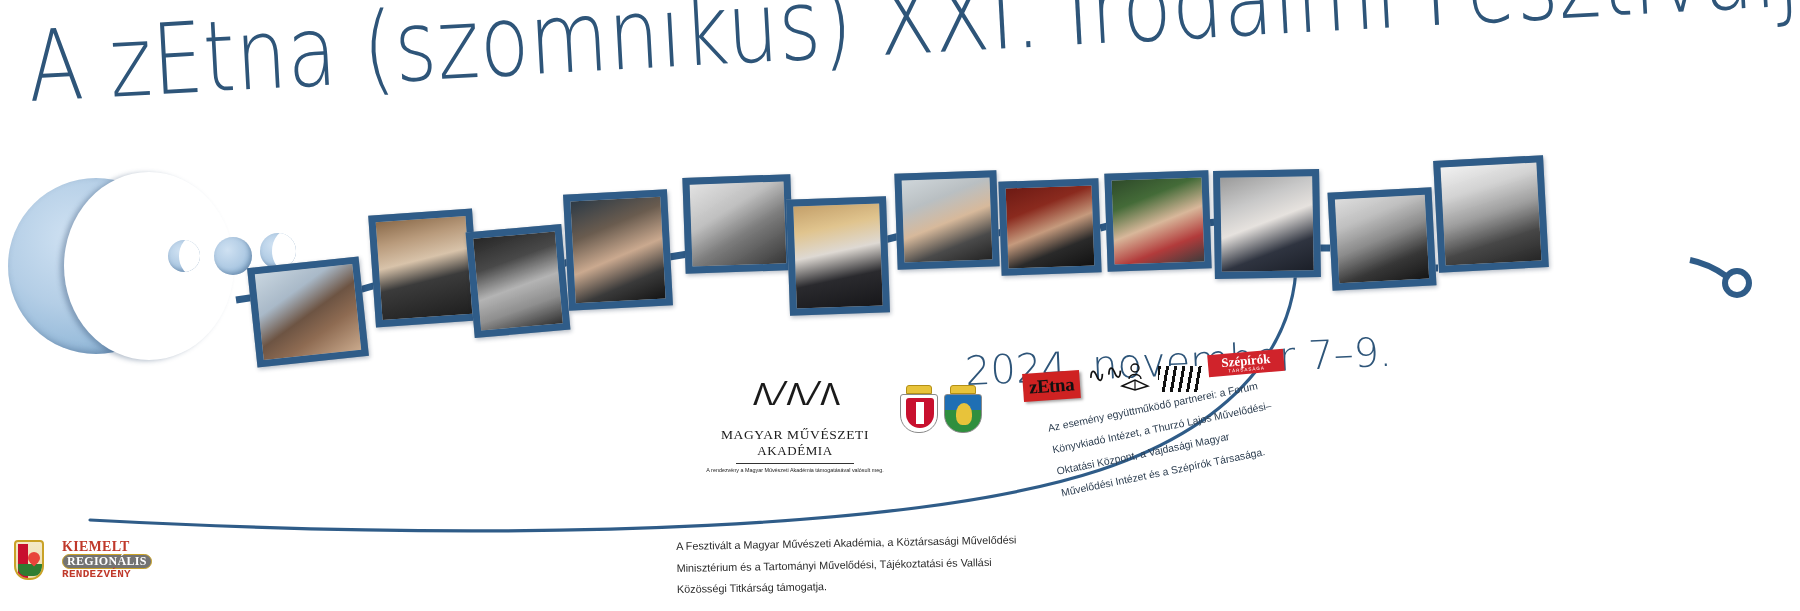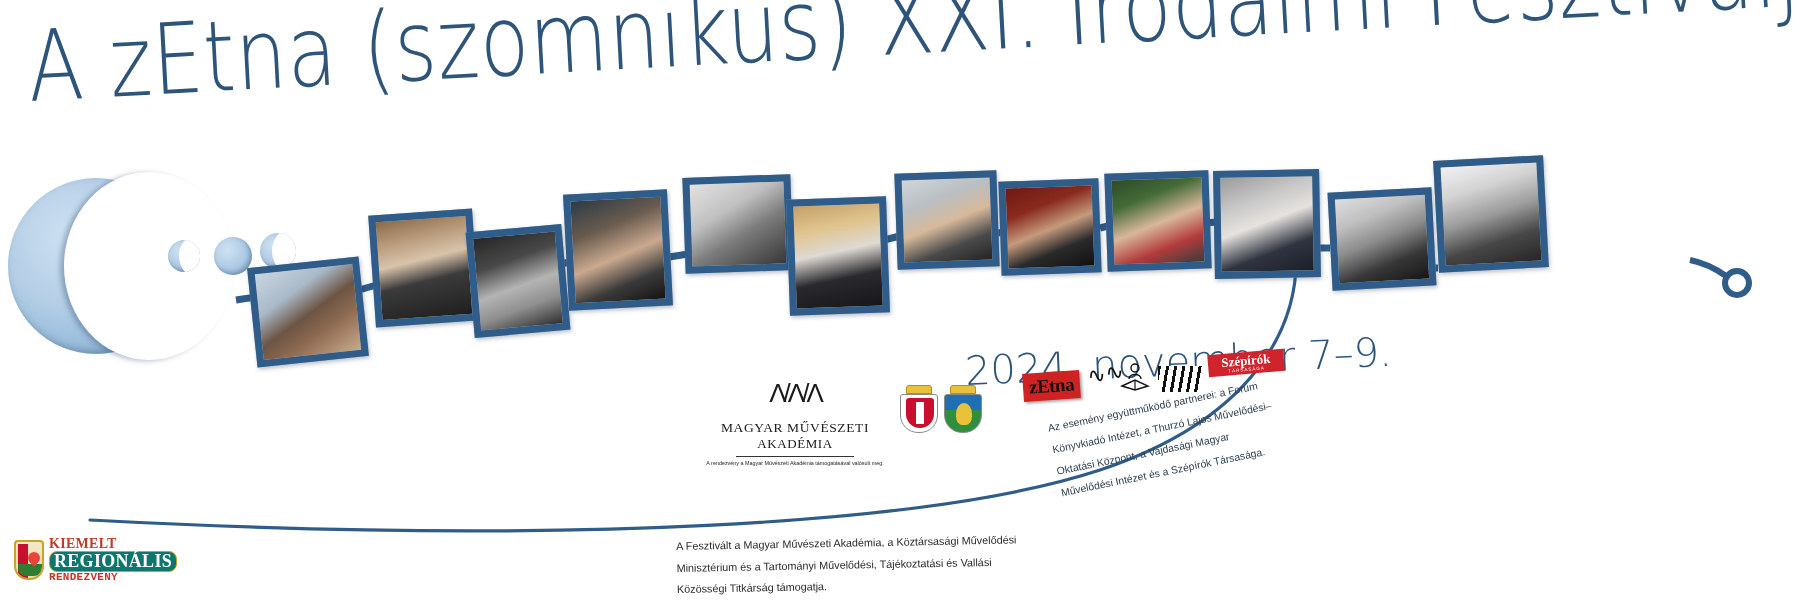--- a/index.html
+++ b/index.html
@@ -133,36 +133,36 @@
     background: linear-gradient(180deg,#f4e9c8 0%, #e9dcae 100%);
     border: 2px solid #c9a227;
     border-radius: 4px 4px 14px 14px;
     position: relative;
     overflow: hidden;
     flex: 0 0 auto;
   }
   #kiemelt-shield .s-red { position:absolute; left:2px; top:2px; width:10px; height:34px; background:#c8102e; }
   #kiemelt-shield .s-green { position:absolute; left:2px; bottom:2px; width:24px; height:12px; background:#2e7d32; border-radius:0 0 8px 8px;}
   #kiemelt-shield .s-flower { position:absolute; left:12px; top:10px; width:12px; height:12px; background:#e8443a; border-radius:50% 50% 50% 0; transform:rotate(-45deg); }
-  #kiemelt-text { display:flex; flex-direction:column; line-height:1.02; }
+  #kiemelt-text { display:flex; flex-direction:column; line-height:1.02;margin-left:13px; }
   #kiemelt-text .k1 { font-family:"Liberation Serif", serif; font-size:14px; font-weight:700; color:#c0392b; letter-spacing:.3px; }
-  #kiemelt-text .k2 { font-family:"Liberation Serif", serif; font-size:18px; font-weight:700; color:#ffffff; background:#0f766e; border:1.5px solid #c9a227; border-radius:8px; padding:0 4px; letter-spacing:.3px; }
+  #kiemelt-text .k2 { font-family:"Liberation Serif", serif; font-size:12px; font-weight:700; color:#ffffff; background:#737373; border:1.5px solid #c9a227; border-radius:8px; padding:0 4px; letter-spacing:.3px; }
   #kiemelt-text .k3 { font-family:Liberation Mono, monospace; font-size:11px; font-weight:700; color:#c0392b; letter-spacing:.3px; }
 
   
   #mma-block {
     position: absolute;
     left: 700px; top: 382px;
     width: 190px;
     text-align: center;
     color: #1a1a1a;
   }
   #mma-mark {
-    font-family: Liberation Sans, sans-serif;
-    font-size: 26px; letter-spacing: -3px; font-weight: 400; line-height: .9;
+    font-family: Liberation Mono, monospace;
+    font-size: 33px; letter-spacing: -3px; font-weight: 400; line-height: .9;
   }
   #mma-name1 {
     font-family: "Liberation Serif", serif;
     font-size: 13.5px; letter-spacing: .6px; margin-top: 15px;
   }
   #mma-name2 {
     font-family: "Liberation Serif", serif;
     font-size: 13px; letter-spacing: .6px;
   }
   #mma-rule { width: 118px; height: 1px; background:#333; margin: 4px auto 3px; }

